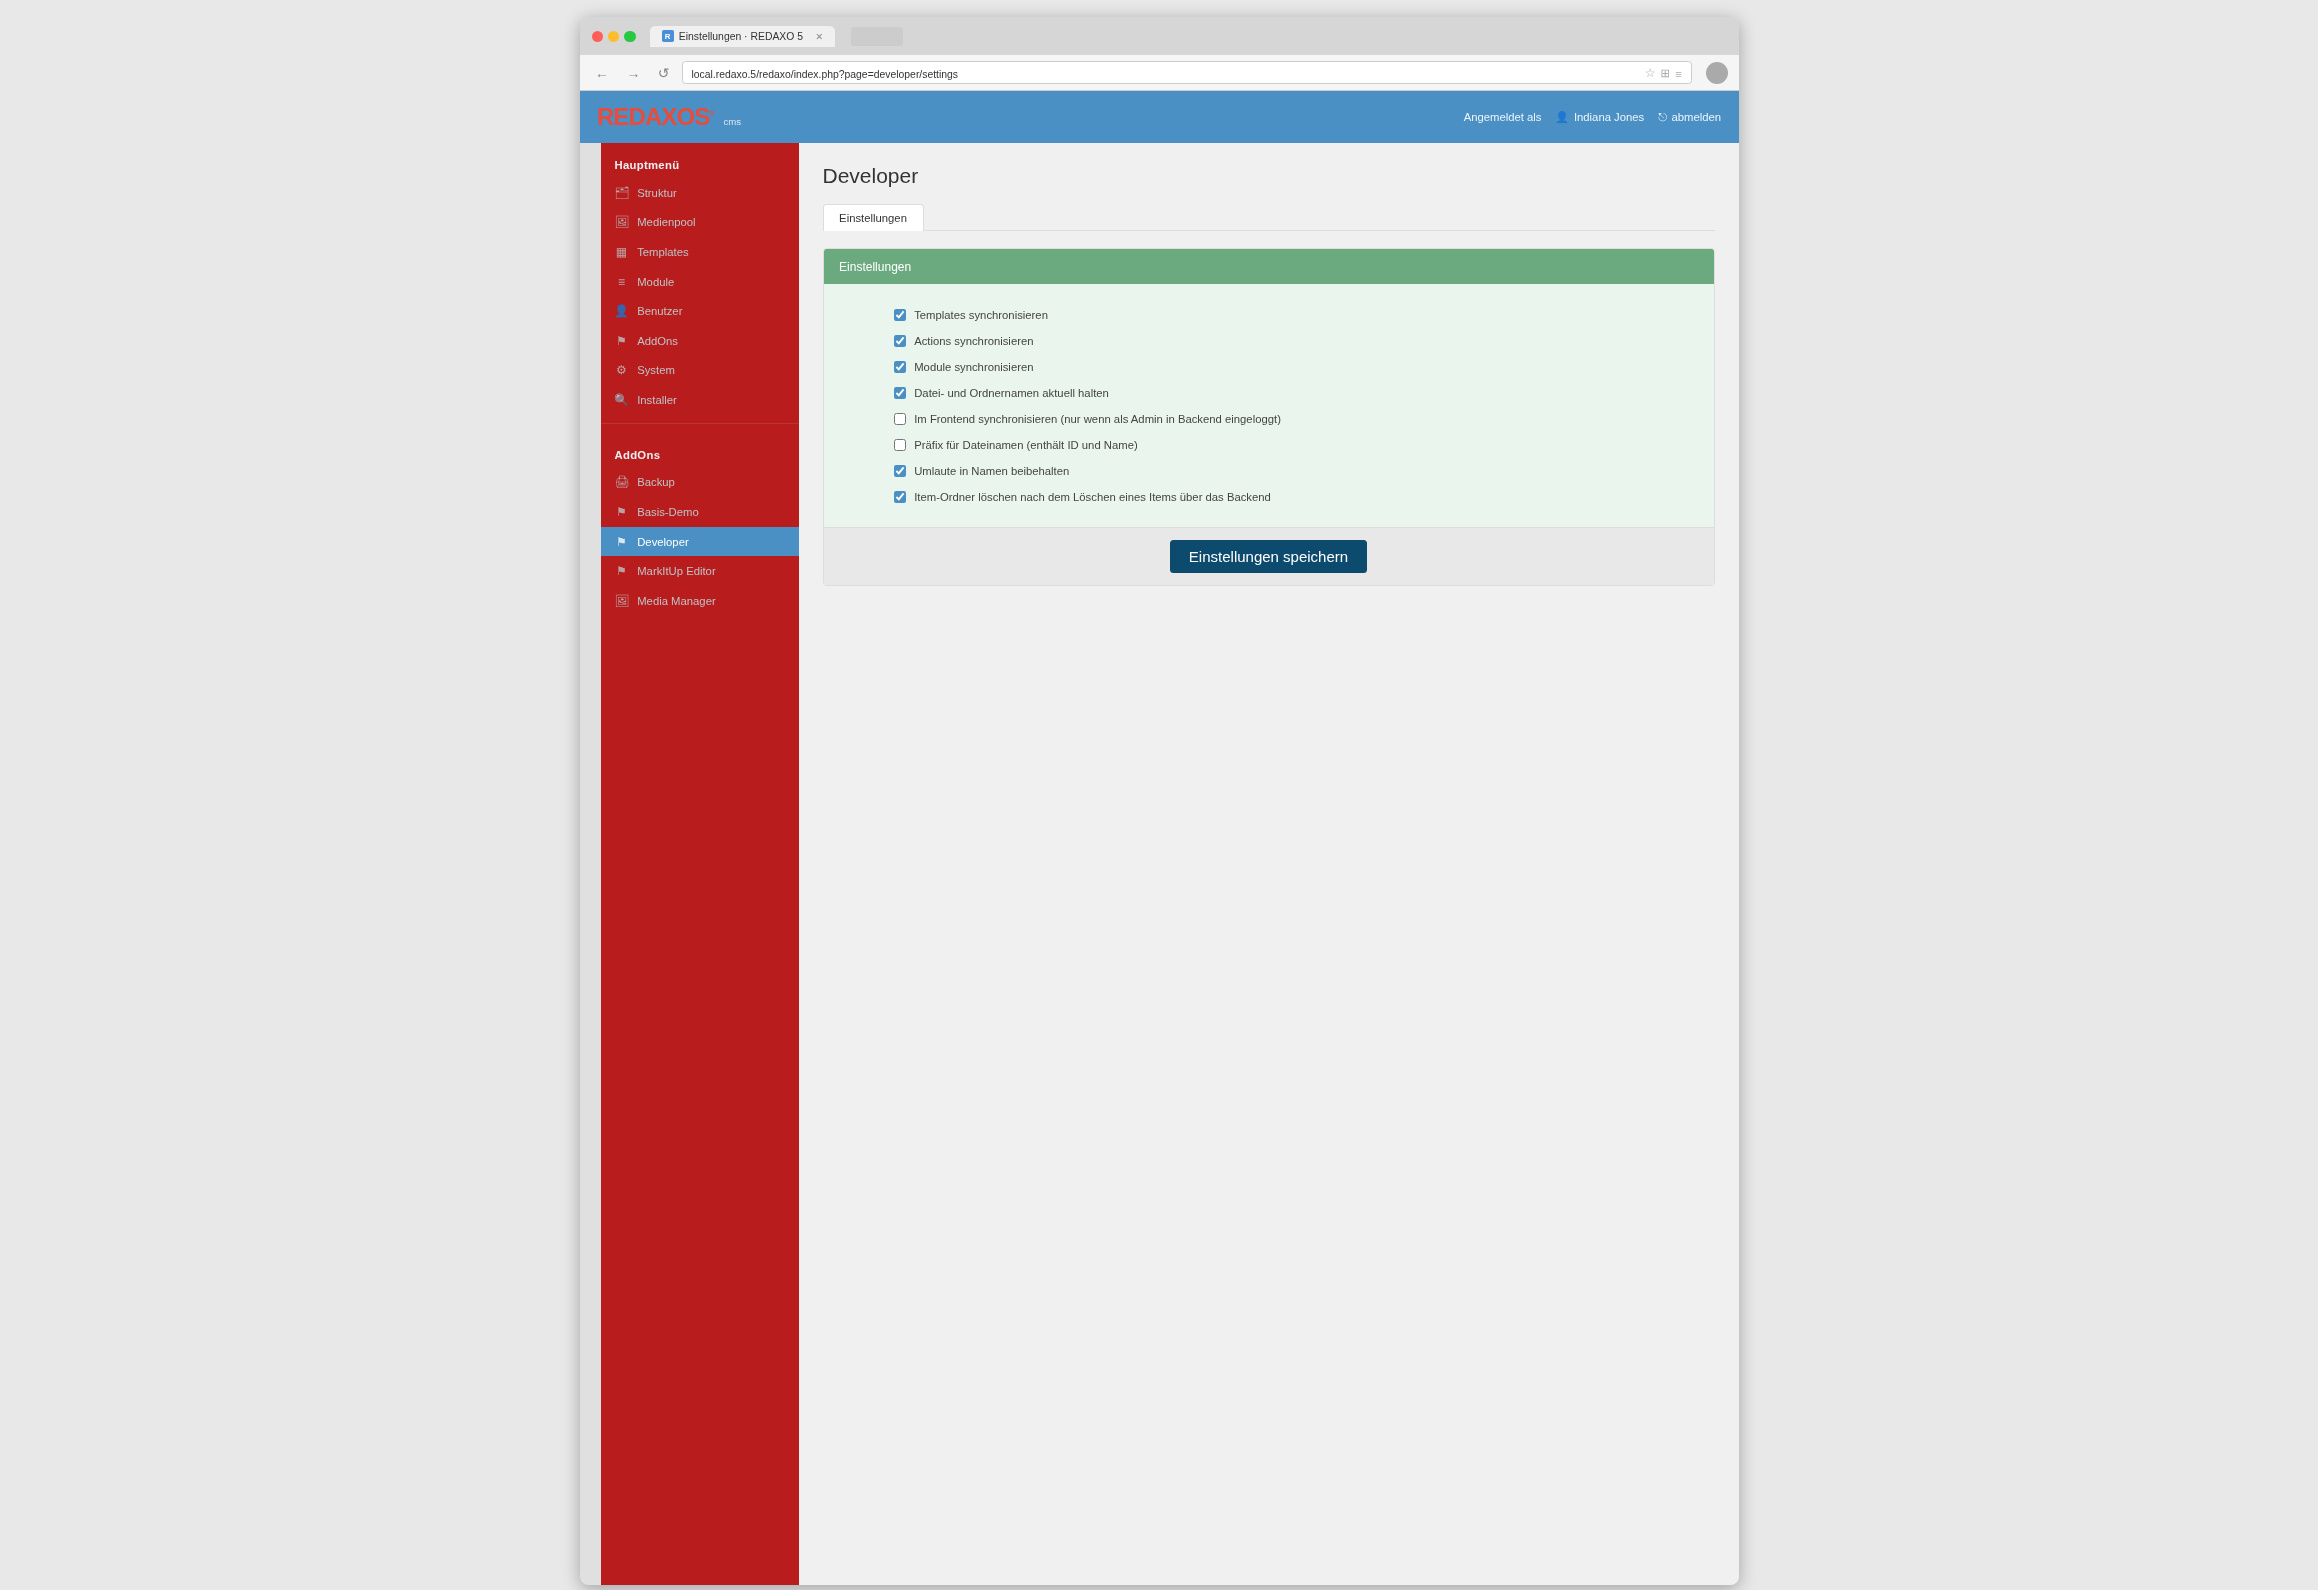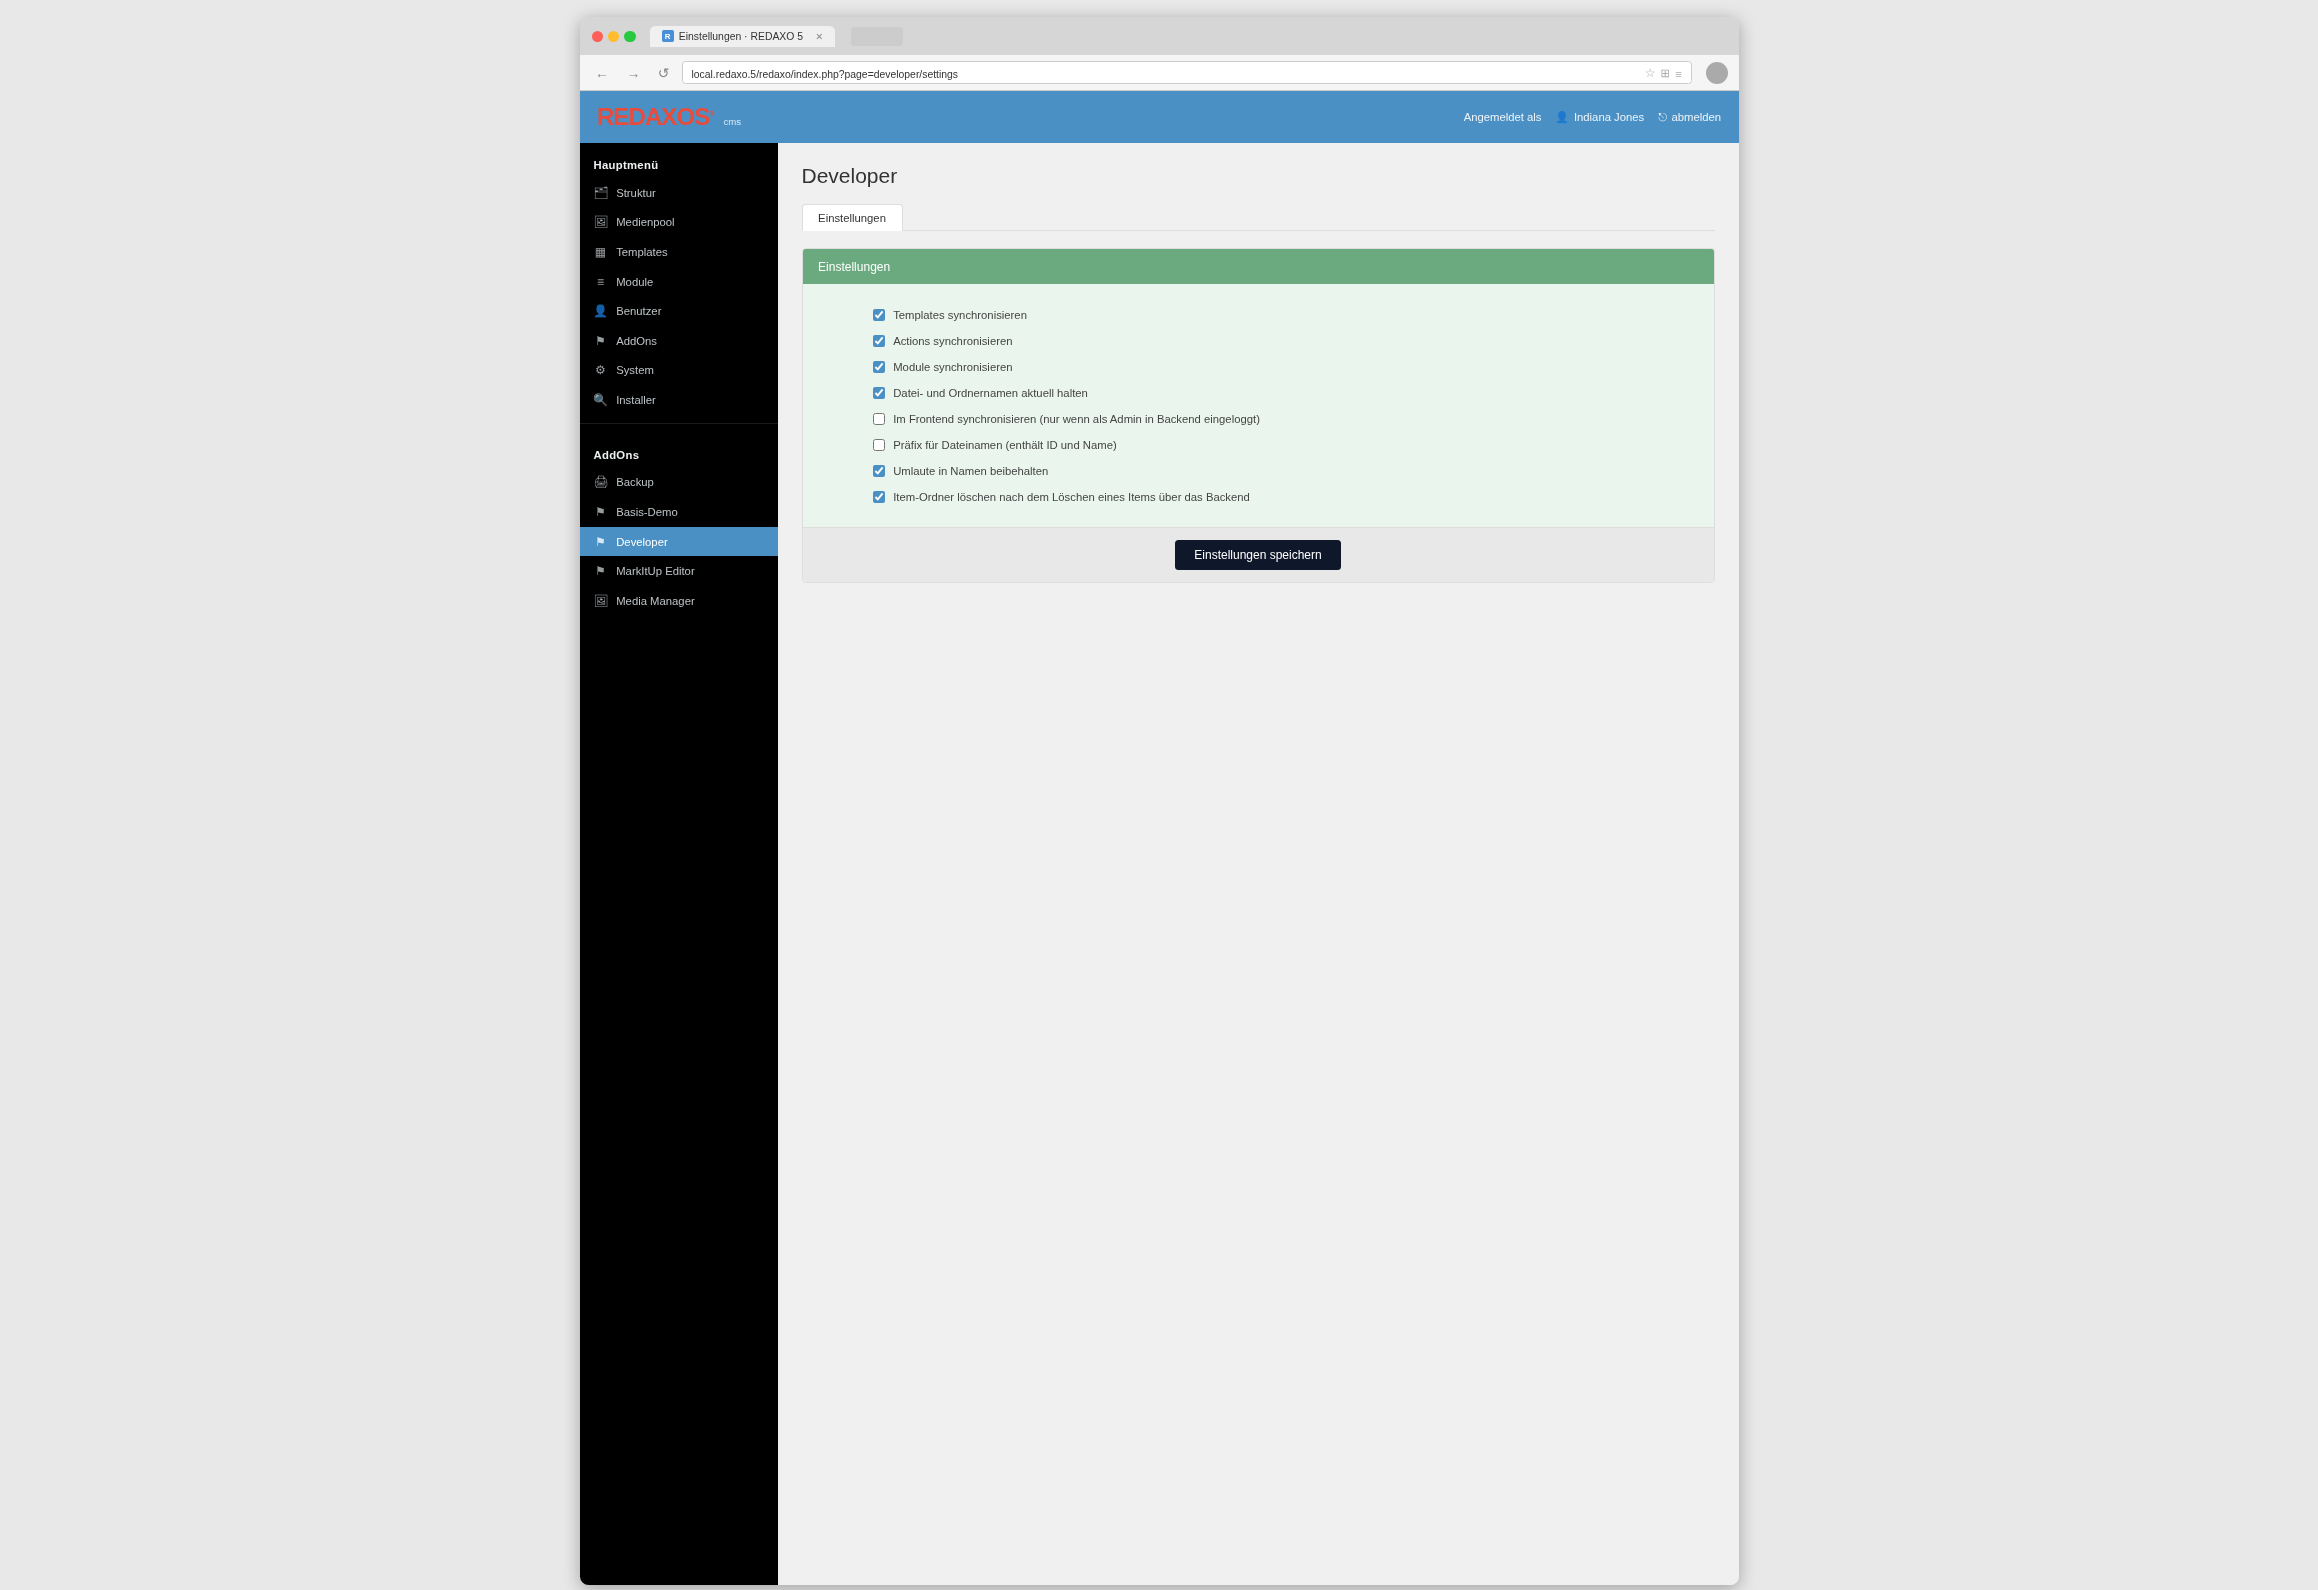--- a/index.html
+++ b/index.html
@@ -35,21 +35,21 @@
     .logo-cms { font-size: 9.6px; color: rgba(255,255,255,0.8); margin-left: 10px; margin-top: 8.7px; }
     .logo-reg { font-size: 8.7px; color: rgba(255,255,255,0.7); vertical-align: super; font-size: 7px; }
     .header-user { display: flex; align-items: center; gap: 14px; color: rgba(255,255,255,0.9); font-size: 11.3px; }
     .header-user-name { display: flex; align-items: center; gap: 4.3px; }
     .header-logout { display: flex; align-items: center; gap: 4.3px; }
 
     
     .app-main { display: flex; flex: 1; overflow: hidden; }
 
     
-    .sidebar { width: 198px; background: #000000; color: #bdc3c7; flex-shrink: 0; overflow-y: auto; padding-bottom: 17.4px; }
+    .sidebar { width: 198px; background: #b91c1c; color: #bdc3c7; flex-shrink: 0; overflow-y: auto; padding-bottom: 17.4px; margin-left: 21px; }
     .sidebar-section-title { padding: 15.6px 14px 7px; font-size: 11.3px; font-weight: 600; color: #ecf0f1; letter-spacing: 0.3px; }
     .sidebar-item { display: flex; align-items: center; gap: 8.7px; padding: 7.8px 14px; cursor: pointer; font-size: 11.3px; color: #bdc3c7; transition: background 0.15s; }
     .sidebar-item.active { background: #4a90c4; color: white; }
     .sidebar-item .icon { font-size: 12px; width: 14px; text-align: center; opacity: 0.8; }
     .sidebar-divider { border: none; border-top: 0.9px solid rgba(255,255,255,0.1); margin: 8.7px 0; }
 
     
     .content { flex: 1; background: #f0f0f0; overflow-y: auto; padding: 21px 24px; }
     .page-title { font-size: 21px; font-weight: 300; color: #333; margin-bottom: 15.6px; }
 
@@ -61,21 +61,21 @@
 
     
     .settings-panel { background: white; border: 0.9px solid #ddd; border-radius: 3.5px; overflow: hidden; }
     .settings-panel-header { background: #6aaa7e; color: white; padding: 10.4px 15.6px; font-size: 12px; font-weight: 500; }
     .settings-panel-body { background: #eaf5ed; padding: 17.4px 0 17.4px 0; }
     .settings-panel-footer { background: #e8e8e8; padding: 12px 15.6px; border-top: 0.9px solid #ddd; display: flex; justify-content: center; }
 
     .checkbox-row { display: flex; align-items: center; gap: 8.7px; padding: 7px 70px; font-size: 11.3px; color: #444; }
     .checkbox-row input[type="checkbox"] { width: 12px; height: 12px; accent-color: #4a90c4; }
 
-    .btn-save { background: #0f172a; color: white; border: none; padding: 7.8px 19px; border-radius: 3.5px; font-size: 12px; cursor: pointer; }
+    .btn-save { background: #0c4a6e; color: white; border: none; padding: 7.8px 19px; border-radius: 3.5px; font-size: 15px; cursor: pointer; }
   </style>
 </head>
 <body>
 
 <div class="browser-chrome">
 
   <div class="browser-titlebar">
     <div class="browser-dots">
       <div class="browser-dot dot-red"></div>
       <div class="browser-dot dot-yellow"></div>

